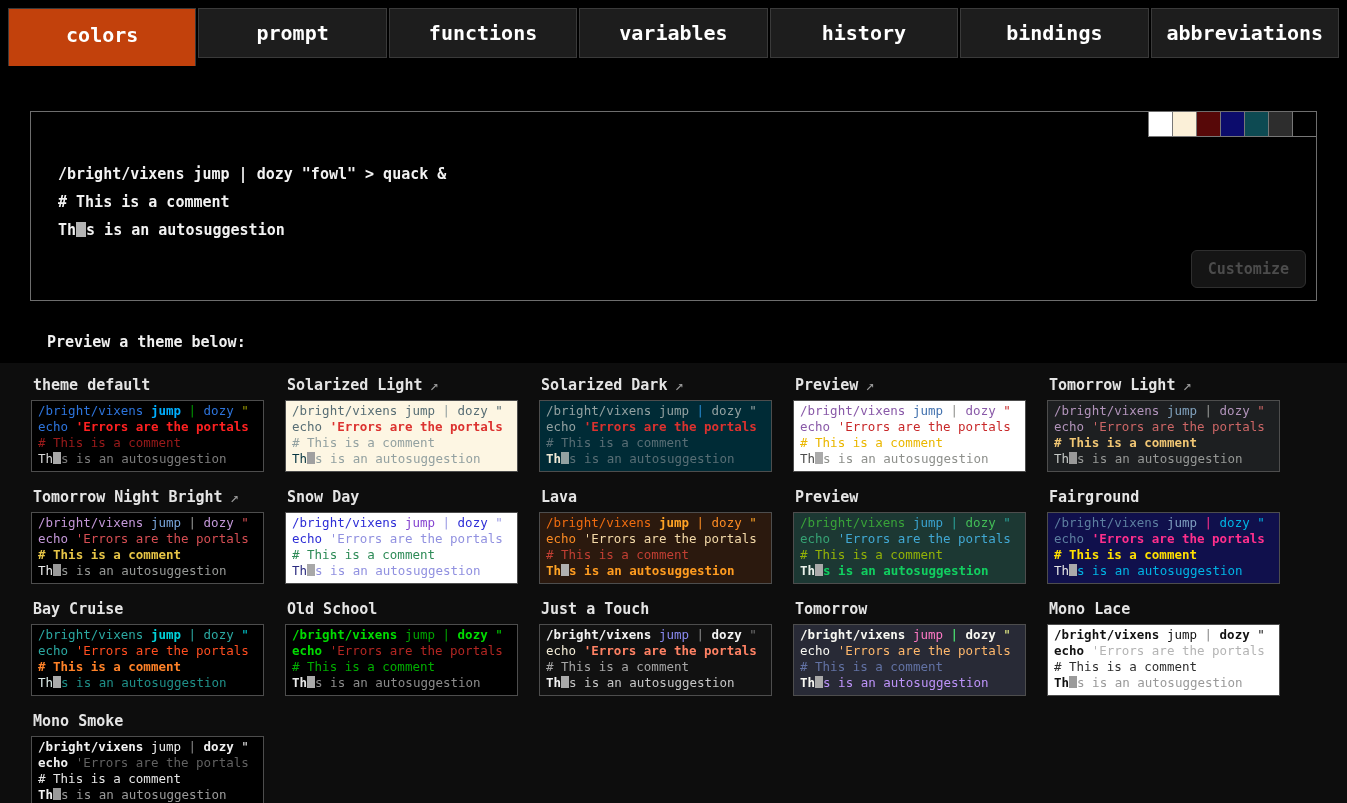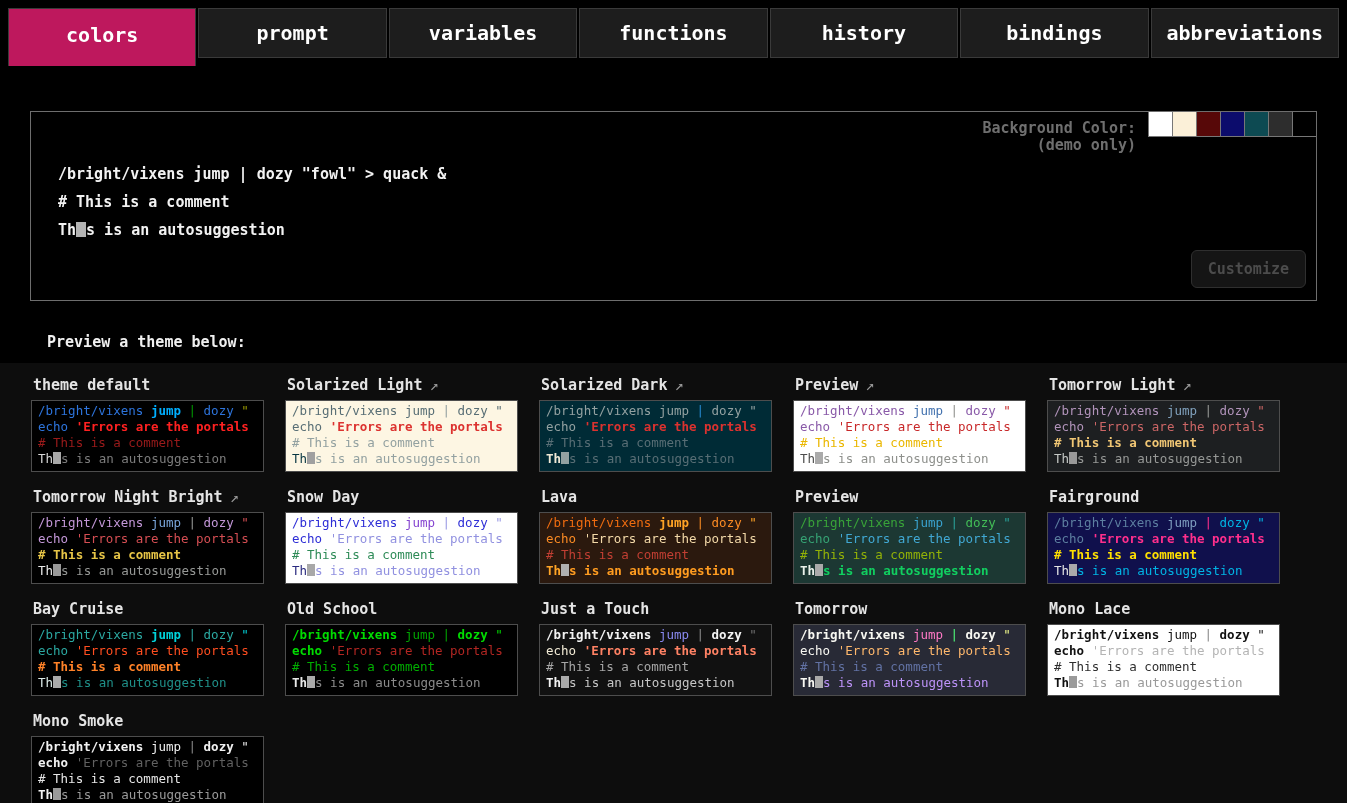--- a/index.html
+++ b/index.html
@@ -5,21 +5,21 @@
   * { box-sizing: border-box; margin: 0; padding: 0; }
   html,body { width: 1347px; height: 803px; background:#000; overflow:hidden;
     font-family:"DejaVu Sans Mono", monospace; }
 
   
   .tabbar { display:flex; padding:8px 8px 0 8px; height:66px; align-items:flex-start; }
   .tab { flex:1; height:50px; line-height:48px; text-align:center; background:#1d1d1d;
     border:1px solid #3a3a3a; margin-right:2px; color:#fff; font-size:20px; font-weight:bold;
     cursor:pointer; }
   .tab:last-child { margin-right:0; }
-  .tab.active { background:#be185d; height:58px; border-bottom:none; line-height:52px; }
+  .tab.active { background:#c2410c; height:58px; border-bottom:none; line-height:52px; }
 
   
   .panel { position:relative; margin:45px 30px 0 30px; height:190px; border:1px solid #6e6e6e; }
   .bg-label { position:absolute; top:8px; right:180px; text-align:right; color:#6f6f6f;
     font-size:15px; line-height:17px; font-weight:bold; }
   .swatches { position:absolute; top:0; right:0; display:flex; border-bottom:1px solid #777; }
   .swatch { width:24px; height:24px; border-left:1px solid #777; cursor:pointer; }
   .sample { position:absolute; left:27px; top:48px; }
   .sample .pline { font-size:15px; line-height:28px; font-weight:bold; white-space:pre; }
   .sample .cursor { display:inline-block; width:10px; height:15px; vertical-align:-2px; }
@@ -38,32 +38,28 @@
   .theme-preview { border:1px solid #4d4d4d; height:72px; padding:2px 6px; overflow:hidden; }
   .theme-preview .pline { font-size:12.5px; line-height:16px; white-space:pre; overflow:hidden; }
   .theme-preview .cursor { display:inline-block; width:8px; height:12px; vertical-align:-1px; }
 </style>
 </head>
 <body>
 
 <div class="tabbar">
     <div class="tab active">colors</div>
     <div class="tab">prompt</div>
+    <div class="tab">functions</div>
     <div class="tab">variables</div>
-    <div class="tab">functions</div>
     <div class="tab">history</div>
     <div class="tab">bindings</div>
     <div class="tab">abbreviations</div>
   </div>
 
 <div class="panel">
-  <div class="bg-label">
-    <div>Background Color:</div>
-    <div>(demo only)</div>
-  </div>
   <div class="swatches">
       <div class="swatch" style="background: rgb(255, 255, 255);"></div>
       <div class="swatch" style="background: rgb(251, 240, 216);"></div>
       <div class="swatch" style="background: rgb(87, 8, 8);"></div>
       <div class="swatch" style="background: rgb(12, 12, 108);"></div>
       <div class="swatch" style="background: rgb(13, 74, 82);"></div>
       <div class="swatch" style="background: rgb(45, 45, 45);"></div>
       <div class="swatch" style="background: rgb(0, 0, 0);"></div>
     </div>
   <div class="sample">

